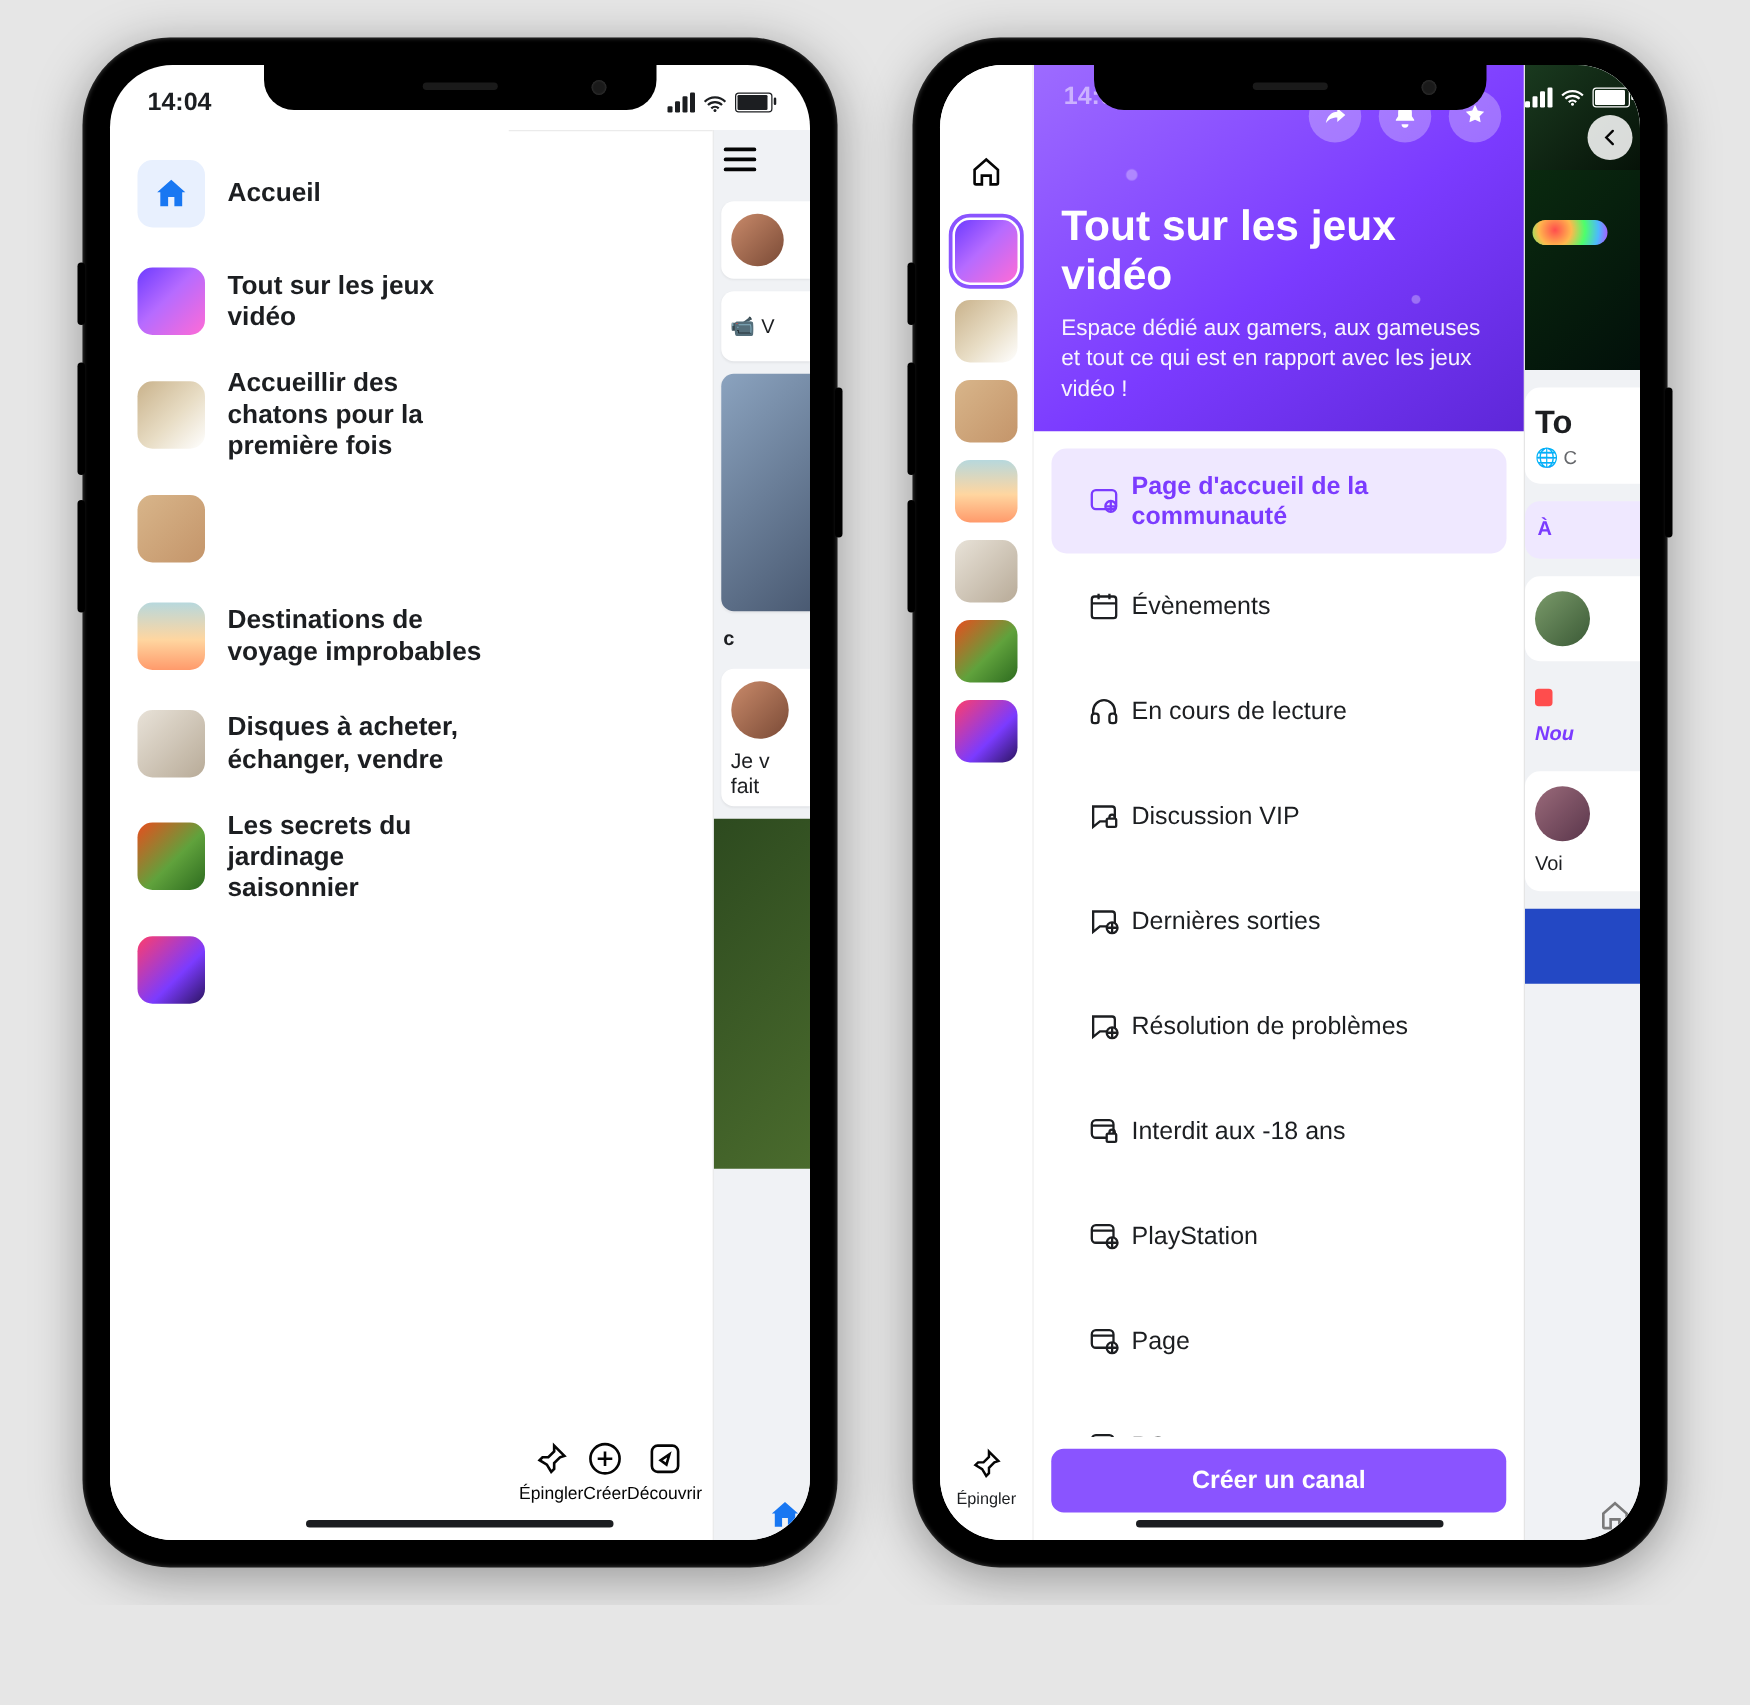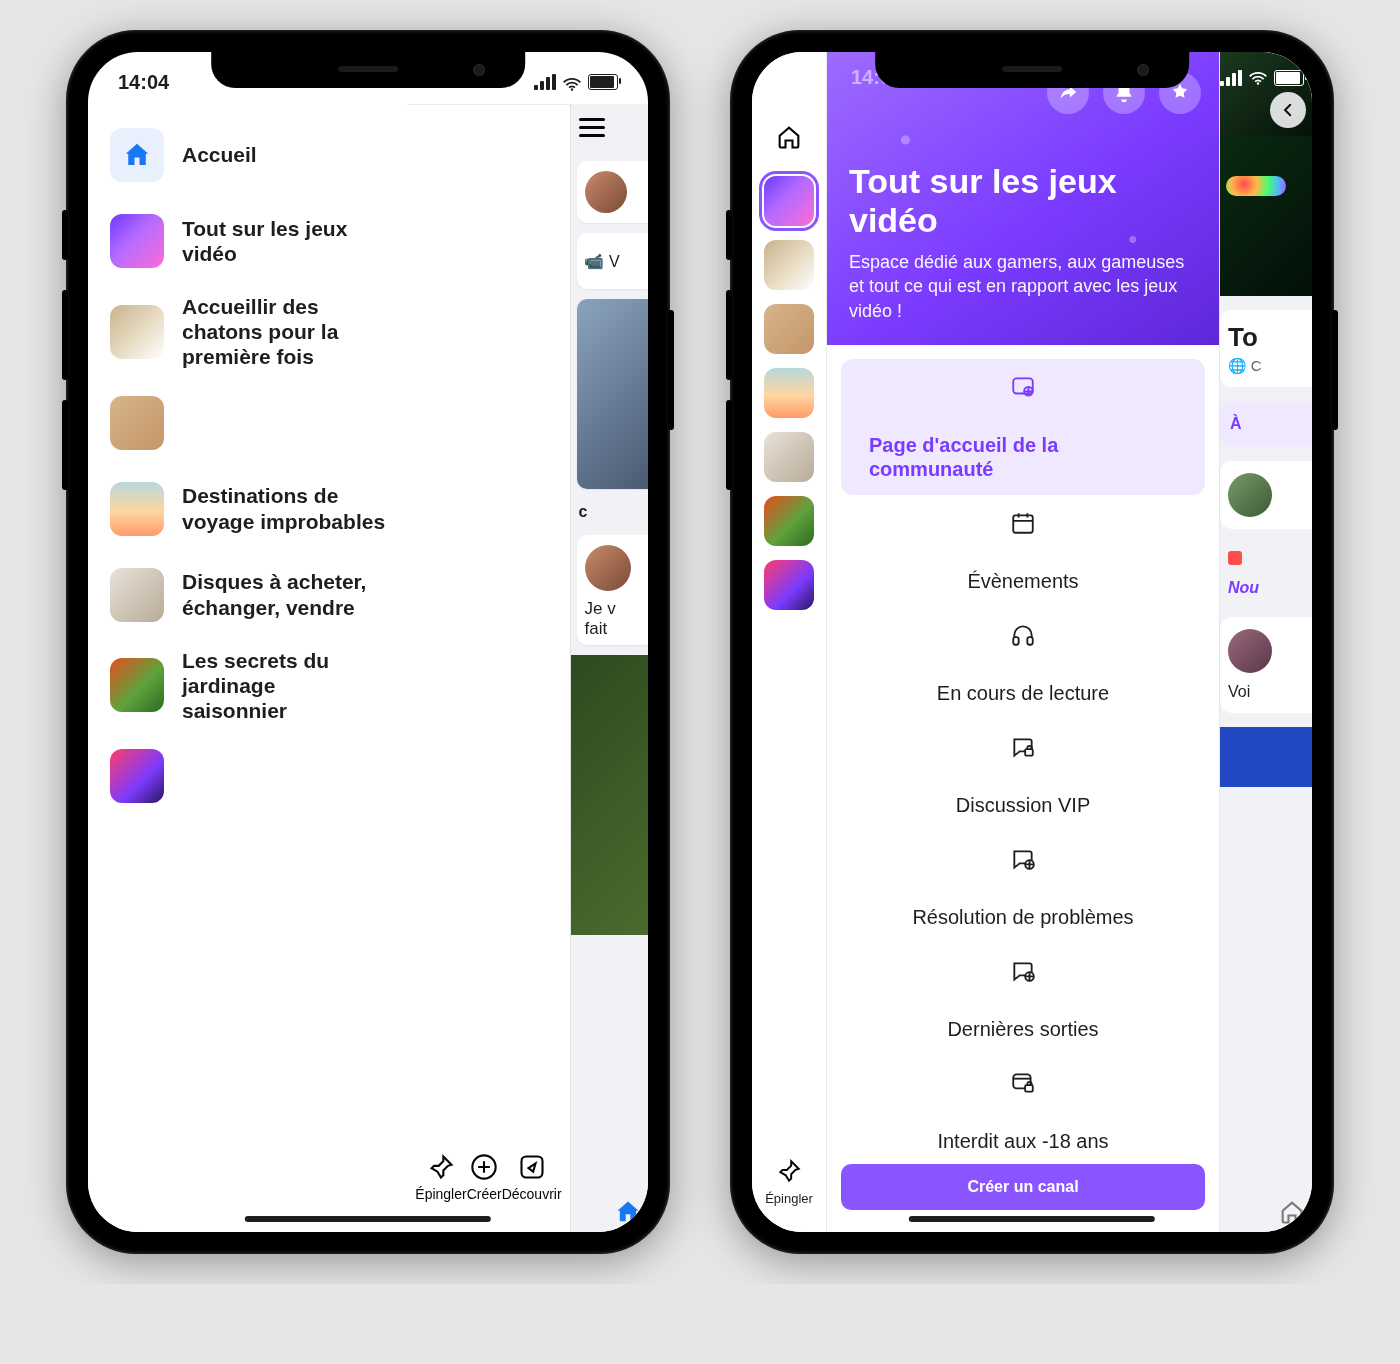--- a/index.html
+++ b/index.html
@@ -100,31 +100,31 @@
     padding:80px 22px 22px;color:#fff;position:relative;
   }
   .pills{position:absolute;top:20px;right:18px;display:flex;gap:14px;}
   .pill{width:42px;height:42px;border-radius:50%;background:rgba(255,255,255,.28);display:flex;align-items:center;justify-content:center;}
   .pill svg{width:22px;height:22px;fill:#fff;}
   .hero h1{margin:30px 0 10px;font-size:34px;font-weight:800;line-height:1.15;}
   .hero p{margin:0;font-size:18px;font-weight:500;opacity:.95;line-height:1.35;}
 
   .scroll{flex:1;overflow:auto;padding:14px 14px 0;}
   .chip{
-    display:flex;align-items:center;gap:32px;padding:14px 28px;border-radius:12px;min-height:56px;flex-direction:column;
+    display:flex;align-items:center;gap:8px;padding:14px 28px;border-radius:12px;min-height:56px;
   }
   .chip.active{background:var(--purple-light);color:var(--purple-deep);font-weight:600;}
   .chip .ci{width:28px;height:28px;flex:0 0 28px;display:flex;align-items:center;justify-content:center;}
   .chip .ci svg{width:26px;height:26px;stroke:currentColor;stroke-width:1.7;fill:none;}
   .chip.active .ci svg{stroke:var(--purple-deep);}
   .chip .txt{font-size:20px;line-height:1.2;}
 
   .cta{
     margin:10px 14px 22px;padding:14px;border-radius:10px;background:var(--purple);
-    color:#fff;text-align:center;font-size:16px;font-weight:700;
+    color:#fff;text-align:center;font-size:20px;font-weight:700;
   }
 
   .peek2{flex:1;background:var(--bg);overflow:hidden;position:relative;}
   .peek2 .slab{background:#fff;margin:14px 0;padding:12px 0 12px 8px;border-radius:12px 0 0 12px;}
   .micro{font-size:16px;color:var(--ink);font-weight:400;}
 
   
   .g-gaming{background:linear-gradient(135deg,#6d3bff,#b66bff 45%,#ff6bd6);}
   .g-cat{background:linear-gradient(135deg,#c9b28b,#e8ddc5 55%,#ffffff);}
   .g-guitar{background:linear-gradient(135deg,#d8b58a,#c4956a);}
@@ -378,31 +378,31 @@
                 <div class="txt">Discussion VIP</div>
               </div>
               <div class="chip">
                 <div class="ci">
                   <svg viewBox="0 0 24 24">
                     <path d="M4 5h14a2 2 0 012 2v7a2 2 0 01-2 2H9l-5 4z"></path>
                     <circle cx="18" cy="17" r="4" fill="#fff"></circle>
                     <path d="M14 17h8M18 13v8"></path>
                   </svg>
                 </div>
-                <div class="txt">Résolution de problèmes</div>
+                <div class="txt">Dernières sorties</div>
               </div>
               <div class="chip">
                 <div class="ci">
                   <svg viewBox="0 0 24 24">
                     <path d="M4 5h14a2 2 0 012 2v7a2 2 0 01-2 2H9l-5 4z"></path>
                     <circle cx="18" cy="17" r="4" fill="#fff"></circle>
                     <path d="M14 17h8M18 13v8"></path>
                   </svg>
                 </div>
-                <div class="txt">Dernières sorties</div>
+                <div class="txt">Résolution de problèmes</div>
               </div>
               <div class="chip">
                 <div class="ci">
                   <svg viewBox="0 0 24 24">
                     <rect x="3" y="4" width="16" height="13" rx="3"></rect>
                     <path d="M3 8h16"></path>
                     <rect x="14" y="14" width="7" height="6" rx="1" fill="#fff"></rect>
                     <path d="M16 14v-1a2 2 0 014 0v1"></path>
                   </svg>
                 </div>

